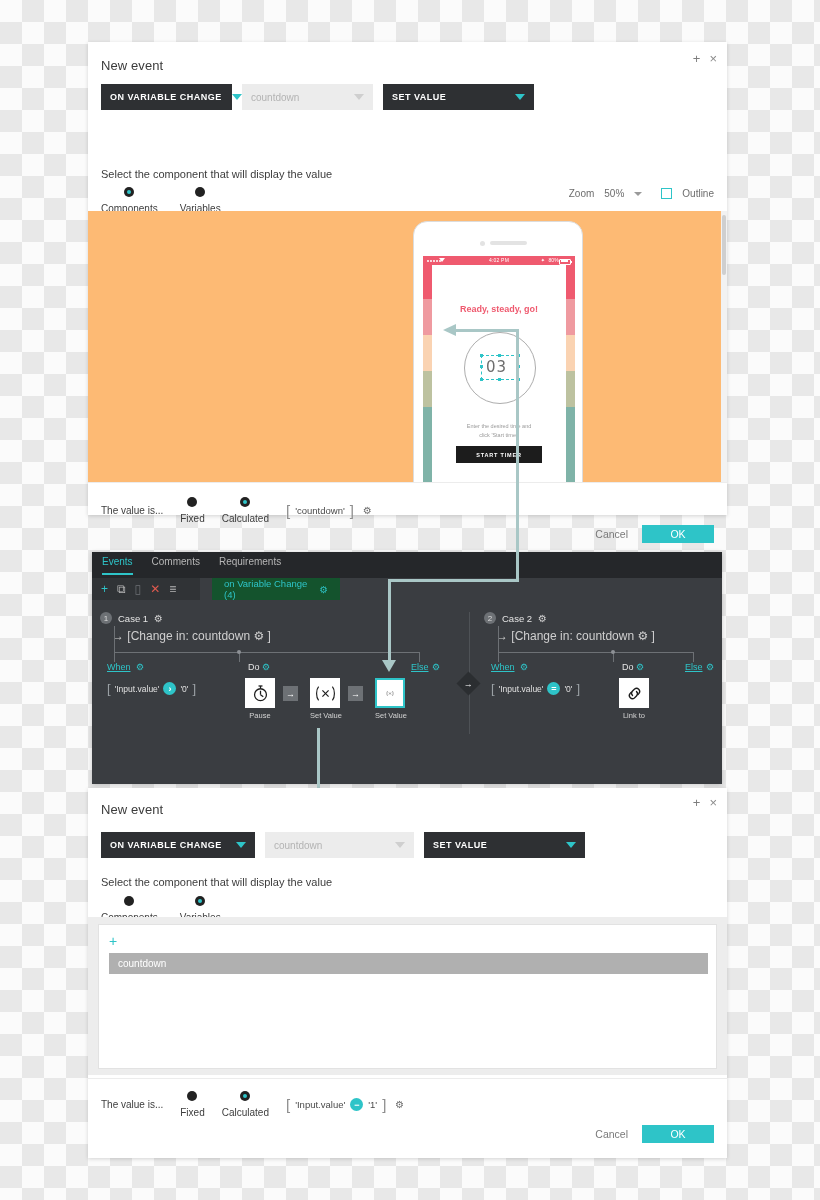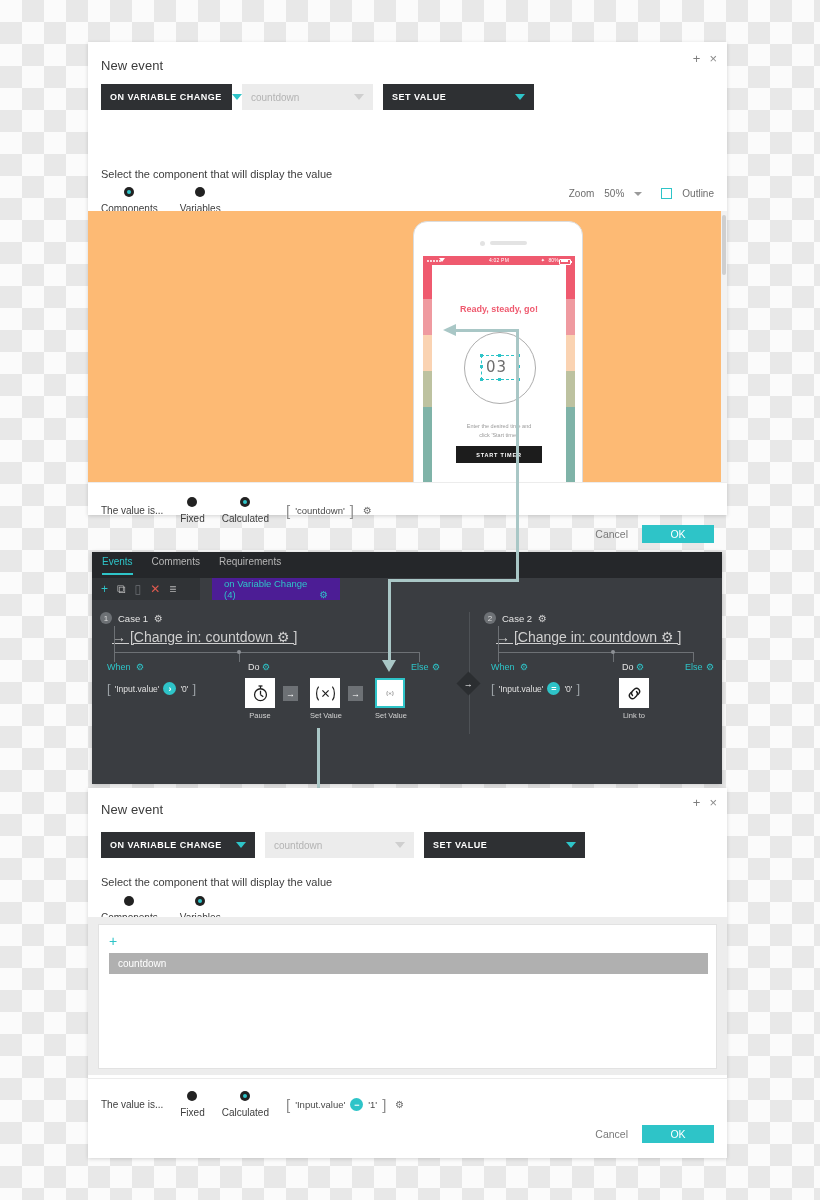--- a/index.html
+++ b/index.html
@@ -97,28 +97,28 @@
   .btn-ok{background:#2ec4c8;color:#fff;border:none;font-size:10.5px;width:72px;height:18px;cursor:pointer;font-family:inherit;}
 
   
   .events{position:absolute;background:#3a3d41;box-shadow:0 1px 5px rgba(0,0,0,.2);}
   .ev-head{position:absolute;left:0;top:0;width:100%;height:26px;background:#25272a;}
   .ev-tabs{position:absolute;left:10px;top:4px;display:flex;gap:19px;}
   .ev-tab{font-size:10px;color:#b6b6b6;padding-bottom:6px;cursor:pointer;}
   .ev-tab.active{color:#2ec4c8;border-bottom:2px solid #2ec4c8;}
   .ev-toolbar{position:absolute;left:0;top:26px;height:22px;background:#303336;display:flex;align-items:center;gap:9px;padding:0 9px;box-sizing:border-box;}
   .tb-ico{font-size:12px;line-height:1;cursor:pointer;}
-  .ev-tabstrip{position:absolute;top:26px;height:22px;display:flex;align-items:flex-end;gap:6px;padding:0 12px;background:#4c1d95;box-sizing:border-box;}
+  .ev-tabstrip{position:absolute;top:26px;height:22px;display:flex;align-items:center;gap:6px;padding:0 12px;background:#14532d;box-sizing:border-box;}
   .ev-tabstrip .lbl{font-size:9.5px;color:#2ec4c8;}
 
   .case{position:absolute;}
   .case-num{width:12px;height:12px;border-radius:50%;background:#6d7175;color:#dcdcdc;font-size:8px;display:flex;align-items:center;justify-content:center;}
   .case-title{font-size:9.5px;color:#e4e4e4;}
-  .case-cond{font-size:14px;color:#cfcfcf;white-space:nowrap;text-decoration:underline;}
-  .col-lbl{font-size:9px;color:#2ec4c8;}
+  .case-cond{font-size:12px;color:#cfcfcf;white-space:nowrap;}
+  .col-lbl{font-size:9px;color:#2ec4c8;text-decoration:underline;}
   .dark-expr{display:flex;align-items:center;gap:4px;font-size:8.5px;color:#e0e0e0;white-space:nowrap;}
   .dark-brk{color:#9aa0a4;font-size:13px;line-height:1;}
   .act{position:absolute;text-align:center;}
   .act-box{width:30px;height:30px;background:#fff;box-sizing:border-box;display:flex;align-items:center;justify-content:center;}
   .act-box.sel{border:2px solid #2ec4c8;}
   .act-lbl{font-size:7.5px;color:#d3d3d3;margin-top:3px;white-space:nowrap;}
   .arrow-box{position:absolute;width:15px;height:15px;background:#6d7175;display:flex;align-items:center;justify-content:center;color:#fff;font-size:9px;}
   .vline{position:absolute;background:#6d7175;width:1px;}
   .hline{position:absolute;background:#6d7175;height:1px;}
   .tick{position:absolute;width:4px;height:4px;border-radius:50%;background:#8d9195;}

